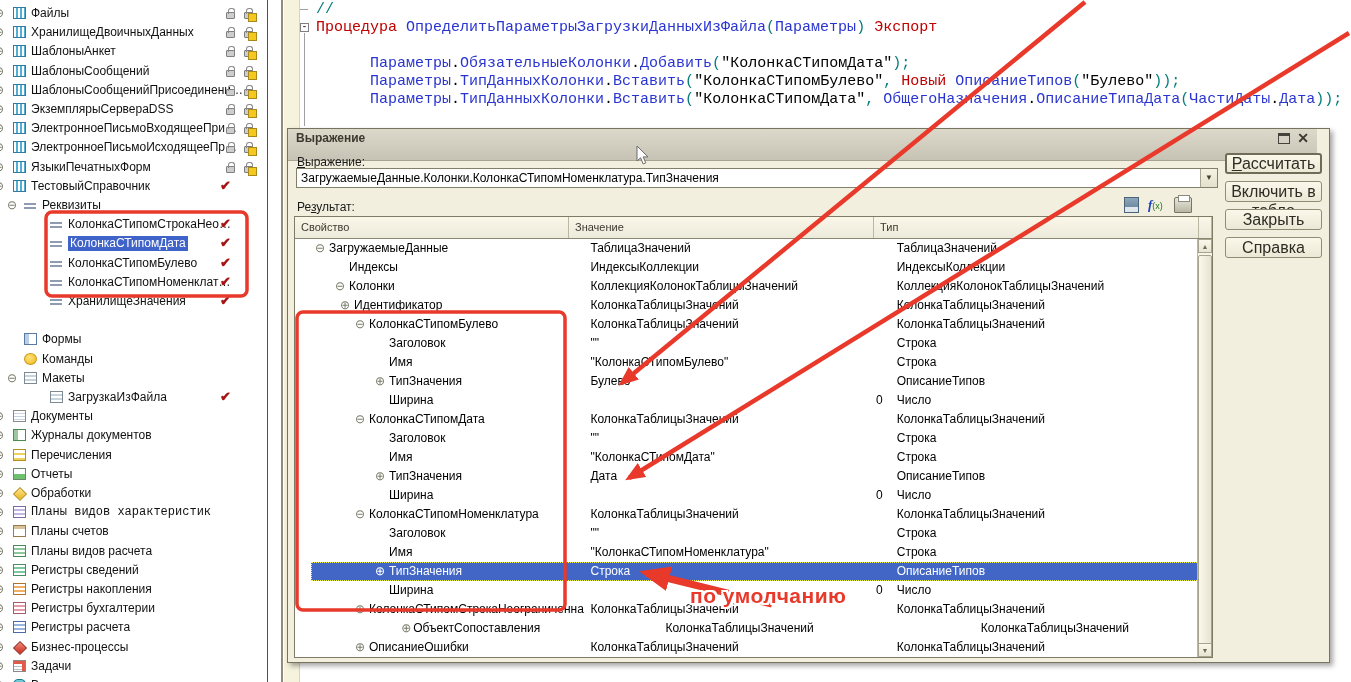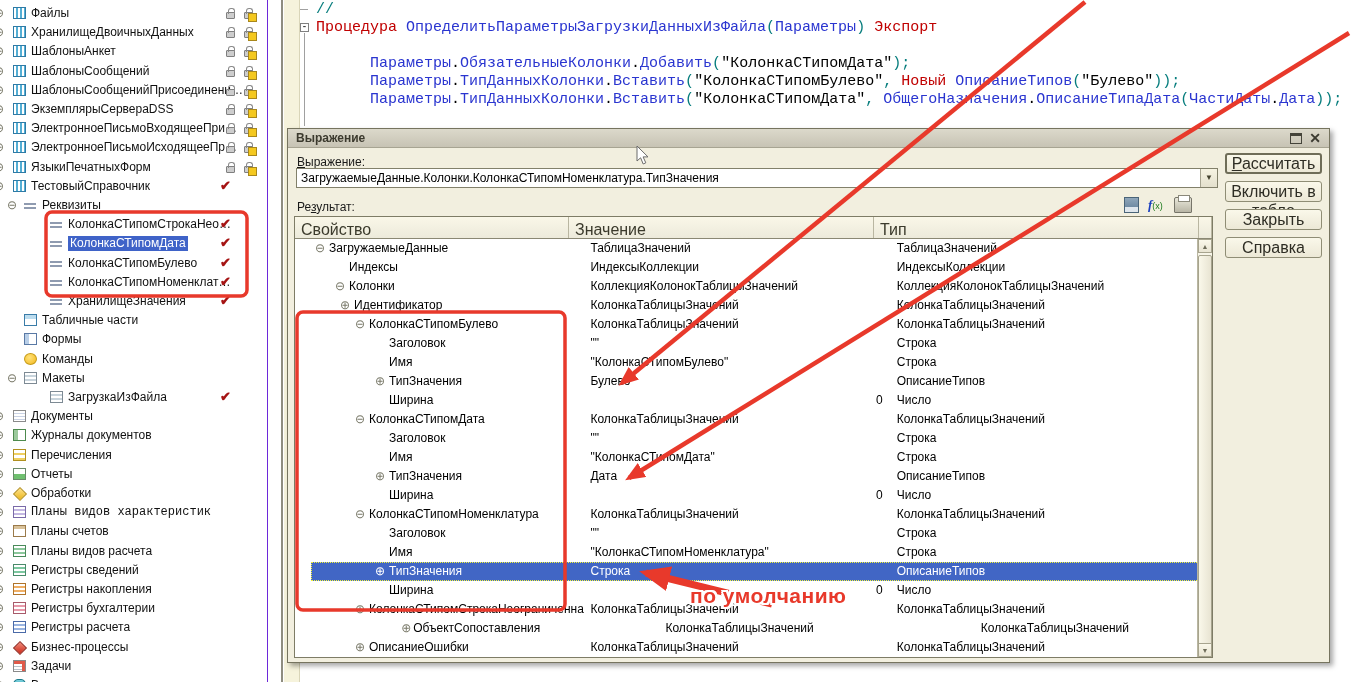--- a/index.html
+++ b/index.html
@@ -97,21 +97,21 @@
   #fold-box { position:absolute; left:31px; top:23px; width:9px; height:9px; background:#fff;
     border:1px solid #808080; font:bold 9px/7px "Liberation Mono",monospace; text-align:center;
     color:#404040; }
   #fold-line { position:absolute; left:35px; top:33px; width:1px; height:93px; background:#a0a0a0; }
   #fold-tick { position:absolute; left:31px; top:9px; width:8px; height:1px; background:#a0a0a0; }
 
   
   #dialog { position:absolute; left:287px; top:128px; width:1043px; height:535px;
     background:#f2efdf; border:1px solid #76745f; box-shadow:3px 3px 5px rgba(0,0,0,.35);
     z-index:10; font-size:12px; color:#1a1a1a; }
-  #dlg-titlebar { position:absolute; left:0; top:0; right:0; height:19px;
+  #dlg-titlebar { position:absolute; left:0; top:0; right:12px; height:32px;
     background:linear-gradient(#dcd9cb,#c7c3b4); border-bottom:1px solid #a7a492;
     line-height:19px; padding-left:8px; font-weight:bold; color:#3c3a2e; }
   #dlg-max { position:absolute; right:27px; top:4px; width:12px; height:11px;
     border:1px solid #45443a; border-top:3px solid #45443a; background:transparent; }
   #dlg-close { position:absolute; right:7px; top:1px; width:14px; height:16px;
     font:bold 14px/16px "Liberation Sans",sans-serif; color:#3b3a30; text-align:center; }
   .dlg-label { position:absolute; left:9px; height:14px; }
   .combo { position:absolute; left:8px; top:39px; width:922px; height:20px; background:#fff;
     border:1px solid #82806a; }
   .combo input { position:absolute; left:0; top:0; width:calc(100% - 17px); height:100%;
@@ -133,21 +133,21 @@
     border-radius:2px 2px 1px 1px; }
   #ic-print::before { content:""; position:absolute; left:3px; top:-3px; width:10px;
     height:5px; background:#fff; border:1px solid #8a887a; }
 
   
   #rtable { position:absolute; left:6px; top:87px; width:919px; height:442px;
     background:#fff; border:1px solid #7e7c66; overflow:hidden; }
   #rt-head { position:absolute; left:0; top:0; right:0; height:22px; display:flex;
     background:linear-gradient(#faf7e8,#eceadb); border-bottom:1px solid #8a8874; }
   .rt-hcell { height:100%; border-right:1px solid #b9b6a1; padding:4px 0 0 6px;
-    color:#3b3a2c; font-size:16px; }
+    color:#3b3a2c; font-size:11px; }
   #rt-body { position:absolute; left:0; top:22px; right:15px; bottom:0; }
   .rt-row { position:absolute; left:16px; width:100%; height:19px; display:flex;
     font-size:12px; color:#000; }
   .rt-row.sel { background:#4166c5; color:#fff; outline:1px dotted #f5f53a;
     outline-offset:-1px; }
   .rt-cell { height:19px; line-height:18px; white-space:nowrap; overflow:hidden; }
   .rt-exp { display:inline-block; width:14px; color:#7b7b6b; font-size:12px; }
   .rt-row.sel .rt-exp { color:#fff; }
   .rt-val.num { text-align:right; padding-right:6px; }
   
@@ -275,24 +275,20 @@
       </div>
       <div class="sb-row" style="top: 273.8px;">
         <span class="sb-ic ic ic-attr" style="left: 50px;"></span>
         <span class="sb-label" style="left: 68px;">КолонкаСТипомНоменклат…</span>
         <span class="sb-check">✔</span>
       </div>
       <div class="sb-row" style="top: 293px;">
         <span class="sb-ic ic ic-attr" style="left: 50px;"></span>
         <span class="sb-label" style="left: 68px;">ХранилищеЗначения</span>
         <span class="sb-check">✔</span>
-      </div>
-      <div class="sb-row" style="top: 312.2px;">
-        <span class="sb-ic ic ic-tabular" style="left: 24px;"></span>
-        <span class="sb-label" style="left: 42px;">Табличные части</span>
       </div>
       <div class="sb-row" style="top: 331.4px;">
         <span class="sb-ic ic ic-form" style="left: 24px;"></span>
         <span class="sb-label" style="left: 42px;">Формы</span>
       </div>
       <div class="sb-row" style="top: 350.6px;">
         <span class="sb-ic ic ic-command" style="left: 24px;"></span>
         <span class="sb-label" style="left: 42px;">Команды</span>
       </div>
       <div class="sb-row" style="top: 369.8px;">

